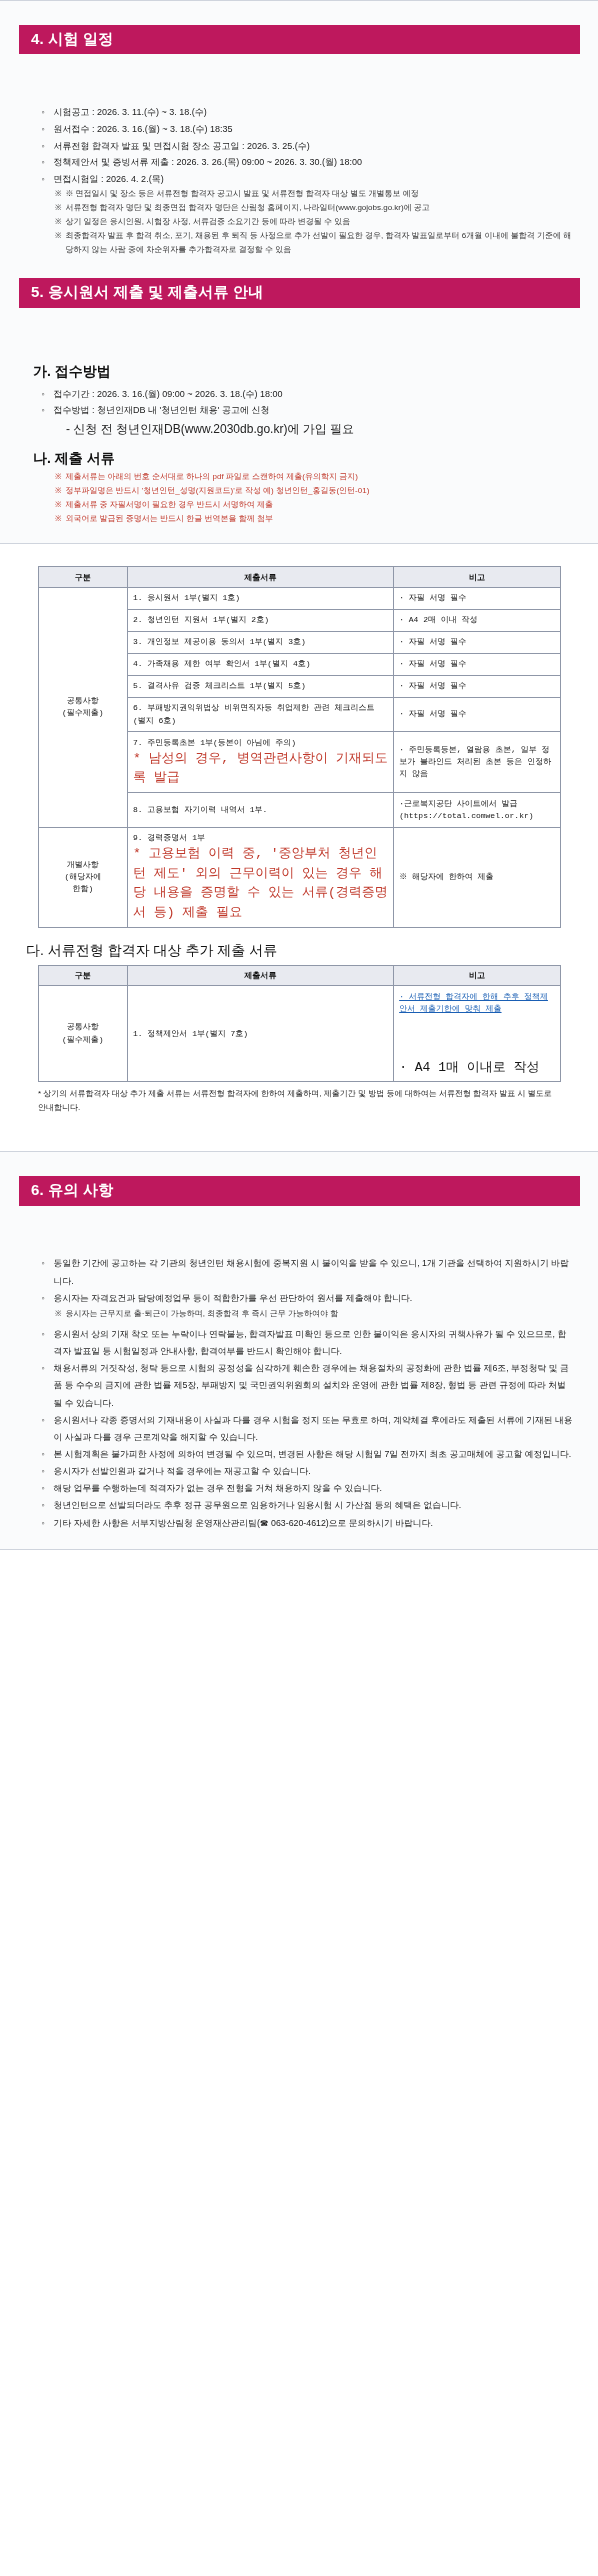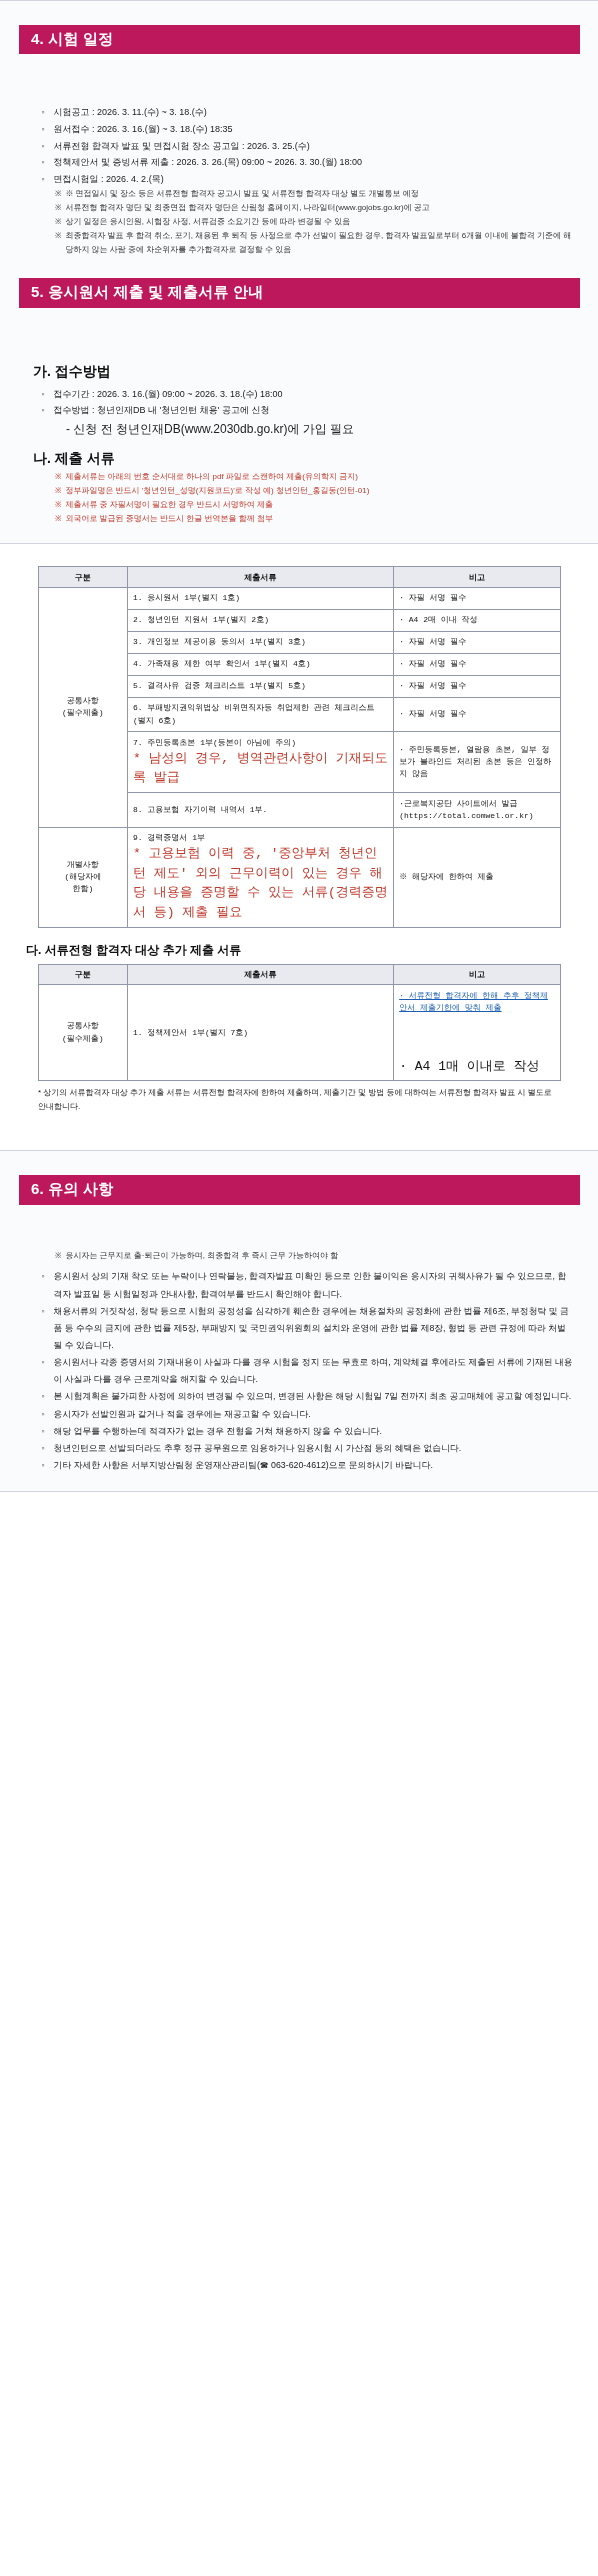--- a/index.html
+++ b/index.html
@@ -147,22 +147,22 @@
   .link-ul {
     text-decoration: underline;
   }
   .tbl-foot {
     font-size: 8px;
     line-height: 1.7;
     padding: 5.2px 38px 0 38px;
     color: #222;
   }
   .tbl-title {
-    font-size: 12px;
-    font-weight: bold;
+    font-size: 14px;
+    font-weight: normal;
     margin: 14px 0 5.2px 26px;
   }
   
   .notice ul.lvl1 > li {
     line-height: 1.95;
     font-size: 8.8px;
   }
 </style>
 </head>
 <body>
@@ -310,20 +310,24 @@
     </table>
   </div>
   <div class="tbl-foot">* 상기의 서류합격자 대상 추가 제출 서류는 서류전형 합격자에 한하여 제출하며, 제출기간 및 방법 등에 대하여는 서류전형 합격자 발표 시 별도로 안내합니다.</div>
 
   <div class="gap-lg"></div>
   <div class="gap-md"></div>
 
   <div class="band notice">
     <div class="sec-head">6. 유의 사항</div>
     <div class="block">
+      <ul class="lvl1">
+        <li>동일한 기간에 공고하는 각 기관의 청년인턴 채용시험에 중복지원 시 불이익을 받을 수 있으니, 1개 기관을 선택하여 지원하시기 바랍니다.</li>
+        <li>응시자는 자격요건과 담당예정업무 등이 적합한가를 우선 판단하여 원서를 제출해야 합니다.</li>
+      </ul>
       <ul class="note">
         <li>응시자는 근무지로 출·퇴근이 가능하며, 최종합격 후 즉시 근무 가능하여야 함</li>
       </ul>
       <ul class="lvl1">
         <li>응시원서 상의 기재 착오 또는 누락이나 연락불능, 합격자발표 미확인 등으로 인한 불이익은 응시자의 귀책사유가 될 수 있으므로, 합격자 발표일 등 시험일정과 안내사항, 합격여부를 반드시 확인해야 합니다.</li>
         <li>채용서류의 거짓작성, 청탁 등으로 시험의 공정성을 심각하게 훼손한 경우에는 채용절차의 공정화에 관한 법률 제6조, 부정청탁 및 금품 등 수수의 금지에 관한 법률 제5장, 부패방지 및 국민권익위원회의 설치와 운영에 관한 법률 제8장, 형법 등 관련 규정에 따라 처벌될 수 있습니다.</li>
         <li>응시원서나 각종 증명서의 기재내용이 사실과 다를 경우 시험을 정지 또는 무효로 하며, 계약체결 후에라도 제출된 서류에 기재된 내용이 사실과 다를 경우 근로계약을 해지할 수 있습니다.</li>
         <li>본 시험계획은 불가피한 사정에 의하여 변경될 수 있으며, 변경된 사항은 해당 시험일 7일 전까지 최초 공고매체에 공고할 예정입니다.</li>
         <li>응시자가 선발인원과 같거나 적을 경우에는 재공고할 수 있습니다.</li>
         <li>해당 업무를 수행하는데 적격자가 없는 경우 전형을 거쳐 채용하지 않을 수 있습니다.</li>

